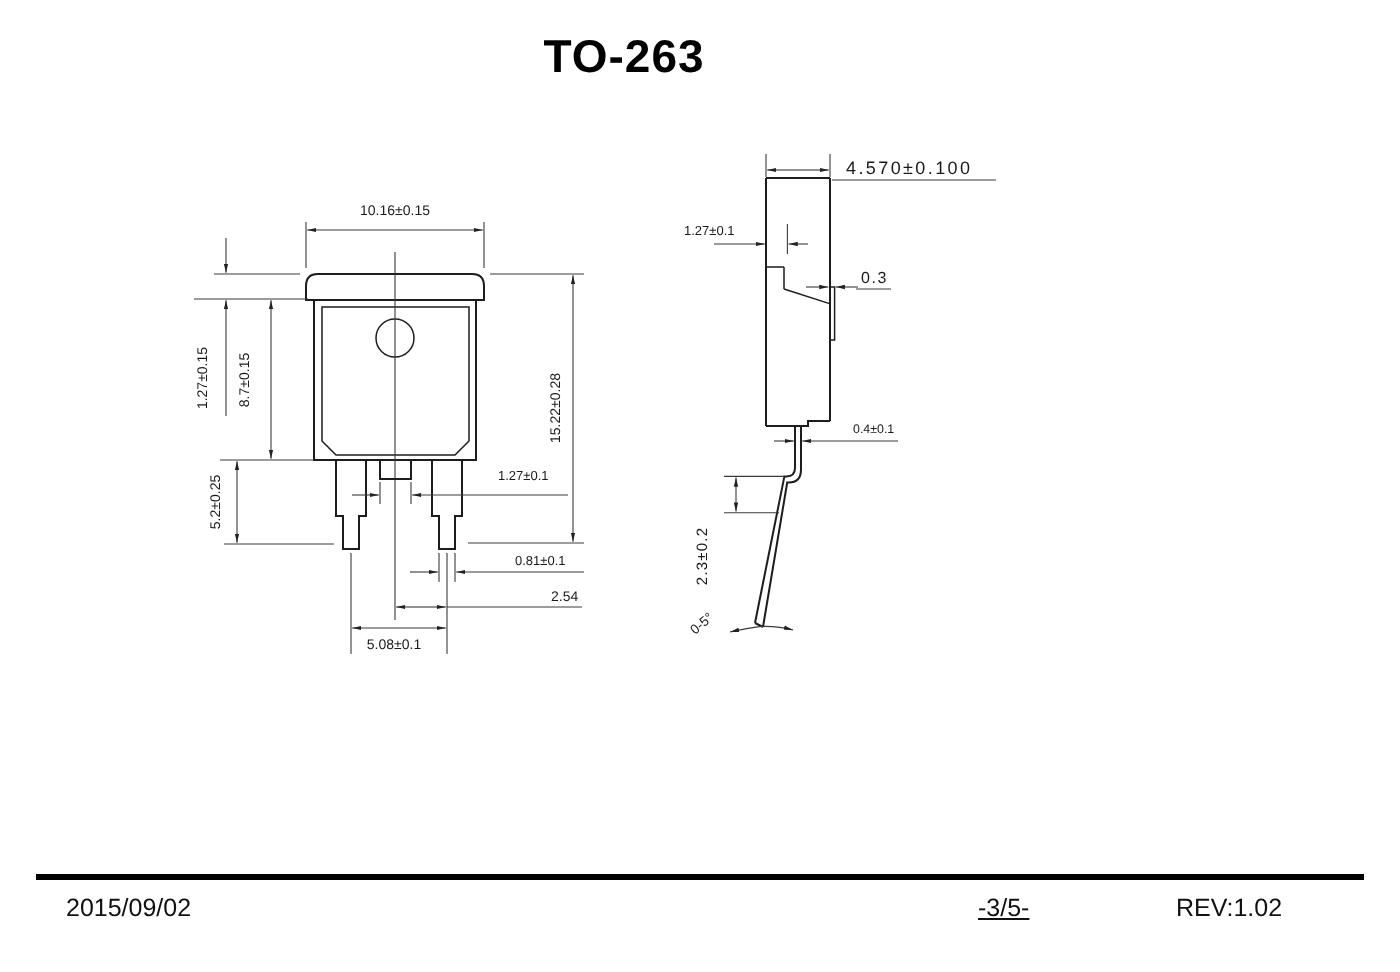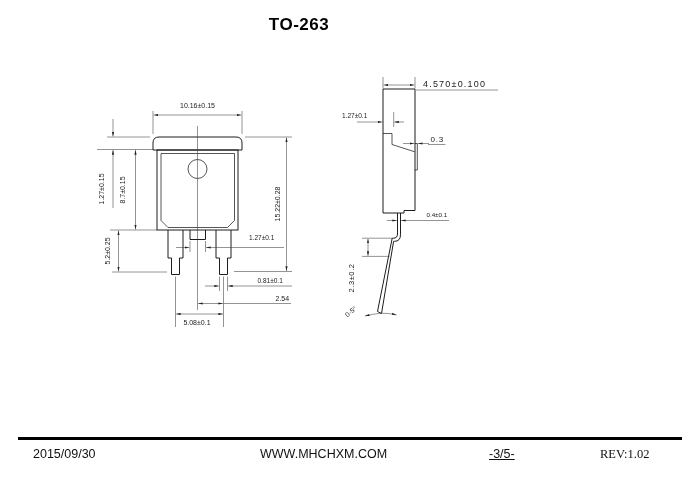--- a/index.html
+++ b/index.html
@@ -1,26 +1,26 @@
 <!DOCTYPE html>
 <html><head>
 <meta charset="utf-8">
 <style>
   html,body{margin:0;padding:0;background:#fff;}
   .page{position:relative;width:700px;height:486px;background:#ffffff;overflow:hidden;
         font-family:"Liberation Sans",sans-serif;color:#111;}
   .drawing{position:absolute;left:0;top:0;}
-  .title{position:absolute;left:299px;top:15px;transform:translateX(-50%);
-         font-size:17px;font-weight:bold;letter-spacing:0.5px;color:#000;white-space:nowrap;}
+  .title{position:absolute;left:312px;top:15px;transform:translateX(-50%);
+         font-size:23px;font-weight:bold;letter-spacing:0.5px;color:#000;white-space:nowrap;}
   .footer-rule{position:absolute;left:18px;top:437px;width:664px;height:3px;background:#000;}
   .footer-item{position:absolute;top:447px;font-size:12.5px;color:#111;white-space:nowrap;}
   .f-date{left:33px;}
   .f-site{left:260px;}
   .f-page{left:489px;text-decoration:underline;}
-  .f-rev{left:600px;font-family:Liberation Serif, serif;}
+  .f-rev{left:588px;}
   svg text{fill:#1a1a1a;font-family:"Liberation Sans",sans-serif;}
   .outl{stroke:#1d1d1d;stroke-width:1;fill:none;}
   .thin{stroke:#1d1d1d;stroke-width:0.75;fill:none;}
   .dim{stroke:#3a3a3a;stroke-width:0.55;fill:none;}
   .dtx{font-size:7px;}
 </style>
 </head>
 <body>
 
 <div class="page">
@@ -158,17 +158,16 @@
         <text x="342" y="117.5" style="font-size:6.5px">1.27±0.1</text>
         <text x="430.5" y="141.5" style="font-size:8px;letter-spacing:0.8px">0.3</text>
         <text x="426.5" y="216.5" style="font-size:6.2px">0.4±0.1</text>
         <text transform="translate(353.5,278) rotate(-90)" text-anchor="middle" style="font-size:7.5px;letter-spacing:0.6px">2.3±0.2</text>
         <text transform="translate(347.5,317.5) rotate(-40)" style="font-size:6.8px">0-5°</text>
       </g>
     </g>
   </svg>
 
   <div class="footer-rule"></div>
-  <div class="footer-item f-date">2015/09/30</div>
-  <div class="footer-item f-site">WWW.MHCHXM.COM</div>
+  <div class="footer-item f-date">2015/09/02</div>
   <div class="footer-item f-page">-3/5-</div>
   <div class="footer-item f-rev">REV:1.02</div>
 </div>
 
 </body></html>

